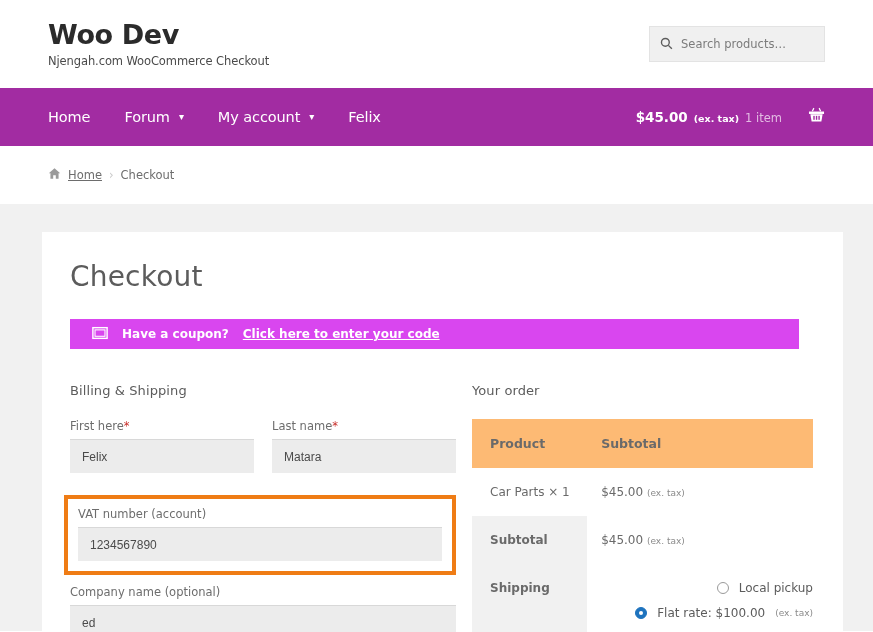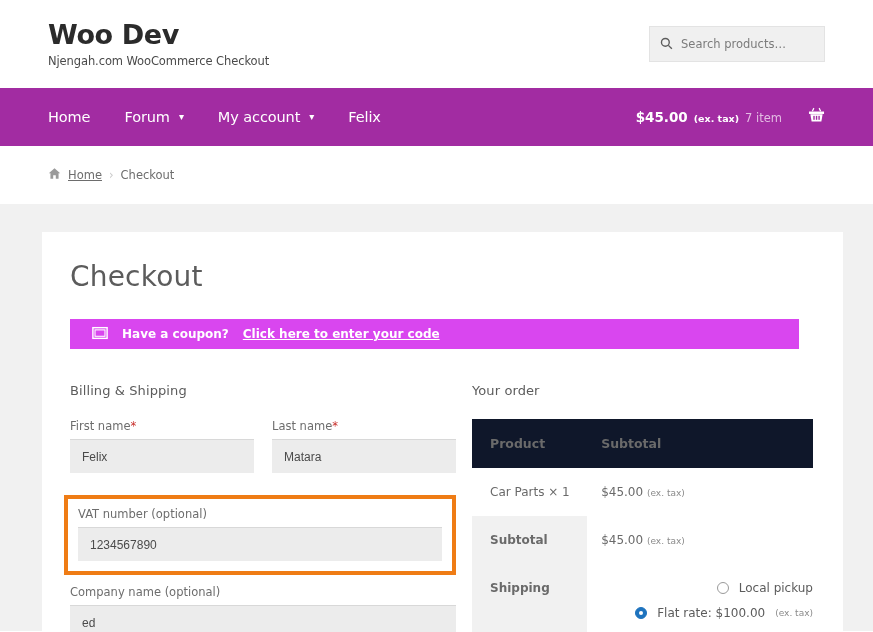--- a/index.html
+++ b/index.html
@@ -166,21 +166,21 @@
     border: 4px solid #ef7c15;
     padding: 8px 10px 10px 10px;
     margin: 6px 0 10px -6px;
     width: 392px;
   }
   .field-vat-highlight .form-field { margin-bottom: 0; }
 
   
   .order-table { width: 100%; border-collapse: collapse; }
   .order-table th {
-    background: #0f172a;
+    background: #fdba74;
     text-align: left;
     font-size: 12.5px;
     font-weight: bold;
     color: #6a6a6a;
     padding: 17px 0 17px 18px;
   }
   .order-table th.col2, .order-table td.col2 { padding-left: 14px; }
   .order-table td {
     font-size: 12px;
     color: #6a6a6a;
@@ -253,21 +253,21 @@
       <span class="chevron">▾</span>
     </li>
     <li class="nav-item">
       <span>Felix</span>
     </li>
   </ul>
   <div class="cart-area">
     <div class="cart-link">
       <span class="cart-amount">$45.00</span>
       <span class="cart-extax">(ex. tax)</span>
-      <span class="cart-count">7 item</span>
+      <span class="cart-count">1 item</span>
     </div>
     <span class="cart-icon">
       <svg width="17" height="16" viewBox="0 0 18 17" fill="#ffffff">
         <path d="M6.2 1.2 L4.6 4.6 M11.8 1.2 L13.4 4.6" stroke="#ffffff" stroke-width="1.3" fill="none"></path>
         <rect x="1" y="4.8" width="16" height="2.6"></rect>
         <path d="M2.5 7.8 h13 l-1.3 7.6 h-10.4 z"></path>
         <rect x="5.6" y="9.4" width="1.5" height="4.2" fill="#a22ca2"></rect>
         <rect x="8.3" y="9.4" width="1.5" height="4.2" fill="#a22ca2"></rect>
         <rect x="11" y="9.4" width="1.5" height="4.2" fill="#a22ca2"></rect>
       </svg>
@@ -303,35 +303,35 @@
     </div>
 
     <div class="columns">
 
       <section class="col-billing">
         <h2 class="section-heading">Billing &amp; Shipping</h2>
 
         <div class="form-row">
           <div class="form-field">
             <label class="field-label">
-              <span>First name</span><span class="required">*</span>
+              <span>First here</span><span class="required">*</span>
             </label>
             <input class="field-input" type="text" value="Felix" style="">
           </div>
           <div class="form-field">
             <label class="field-label">
               <span>Last name</span><span class="required">*</span>
             </label>
             <input class="field-input" type="text" value="Matara" style="">
           </div>
         </div>
 
         <div class="field-vat-highlight">
           <div class="form-field">
-            <label class="field-label">VAT number (optional)</label>
+            <label class="field-label">VAT number (account)</label>
             <input class="field-input" type="text" value="1234567890" style="">
           </div>
         </div>
 
         <div class="form-field">
           <label class="field-label">Company name (optional)</label>
           <input class="field-input" type="text" value="ed" style="">
         </div>
 
       </section>

